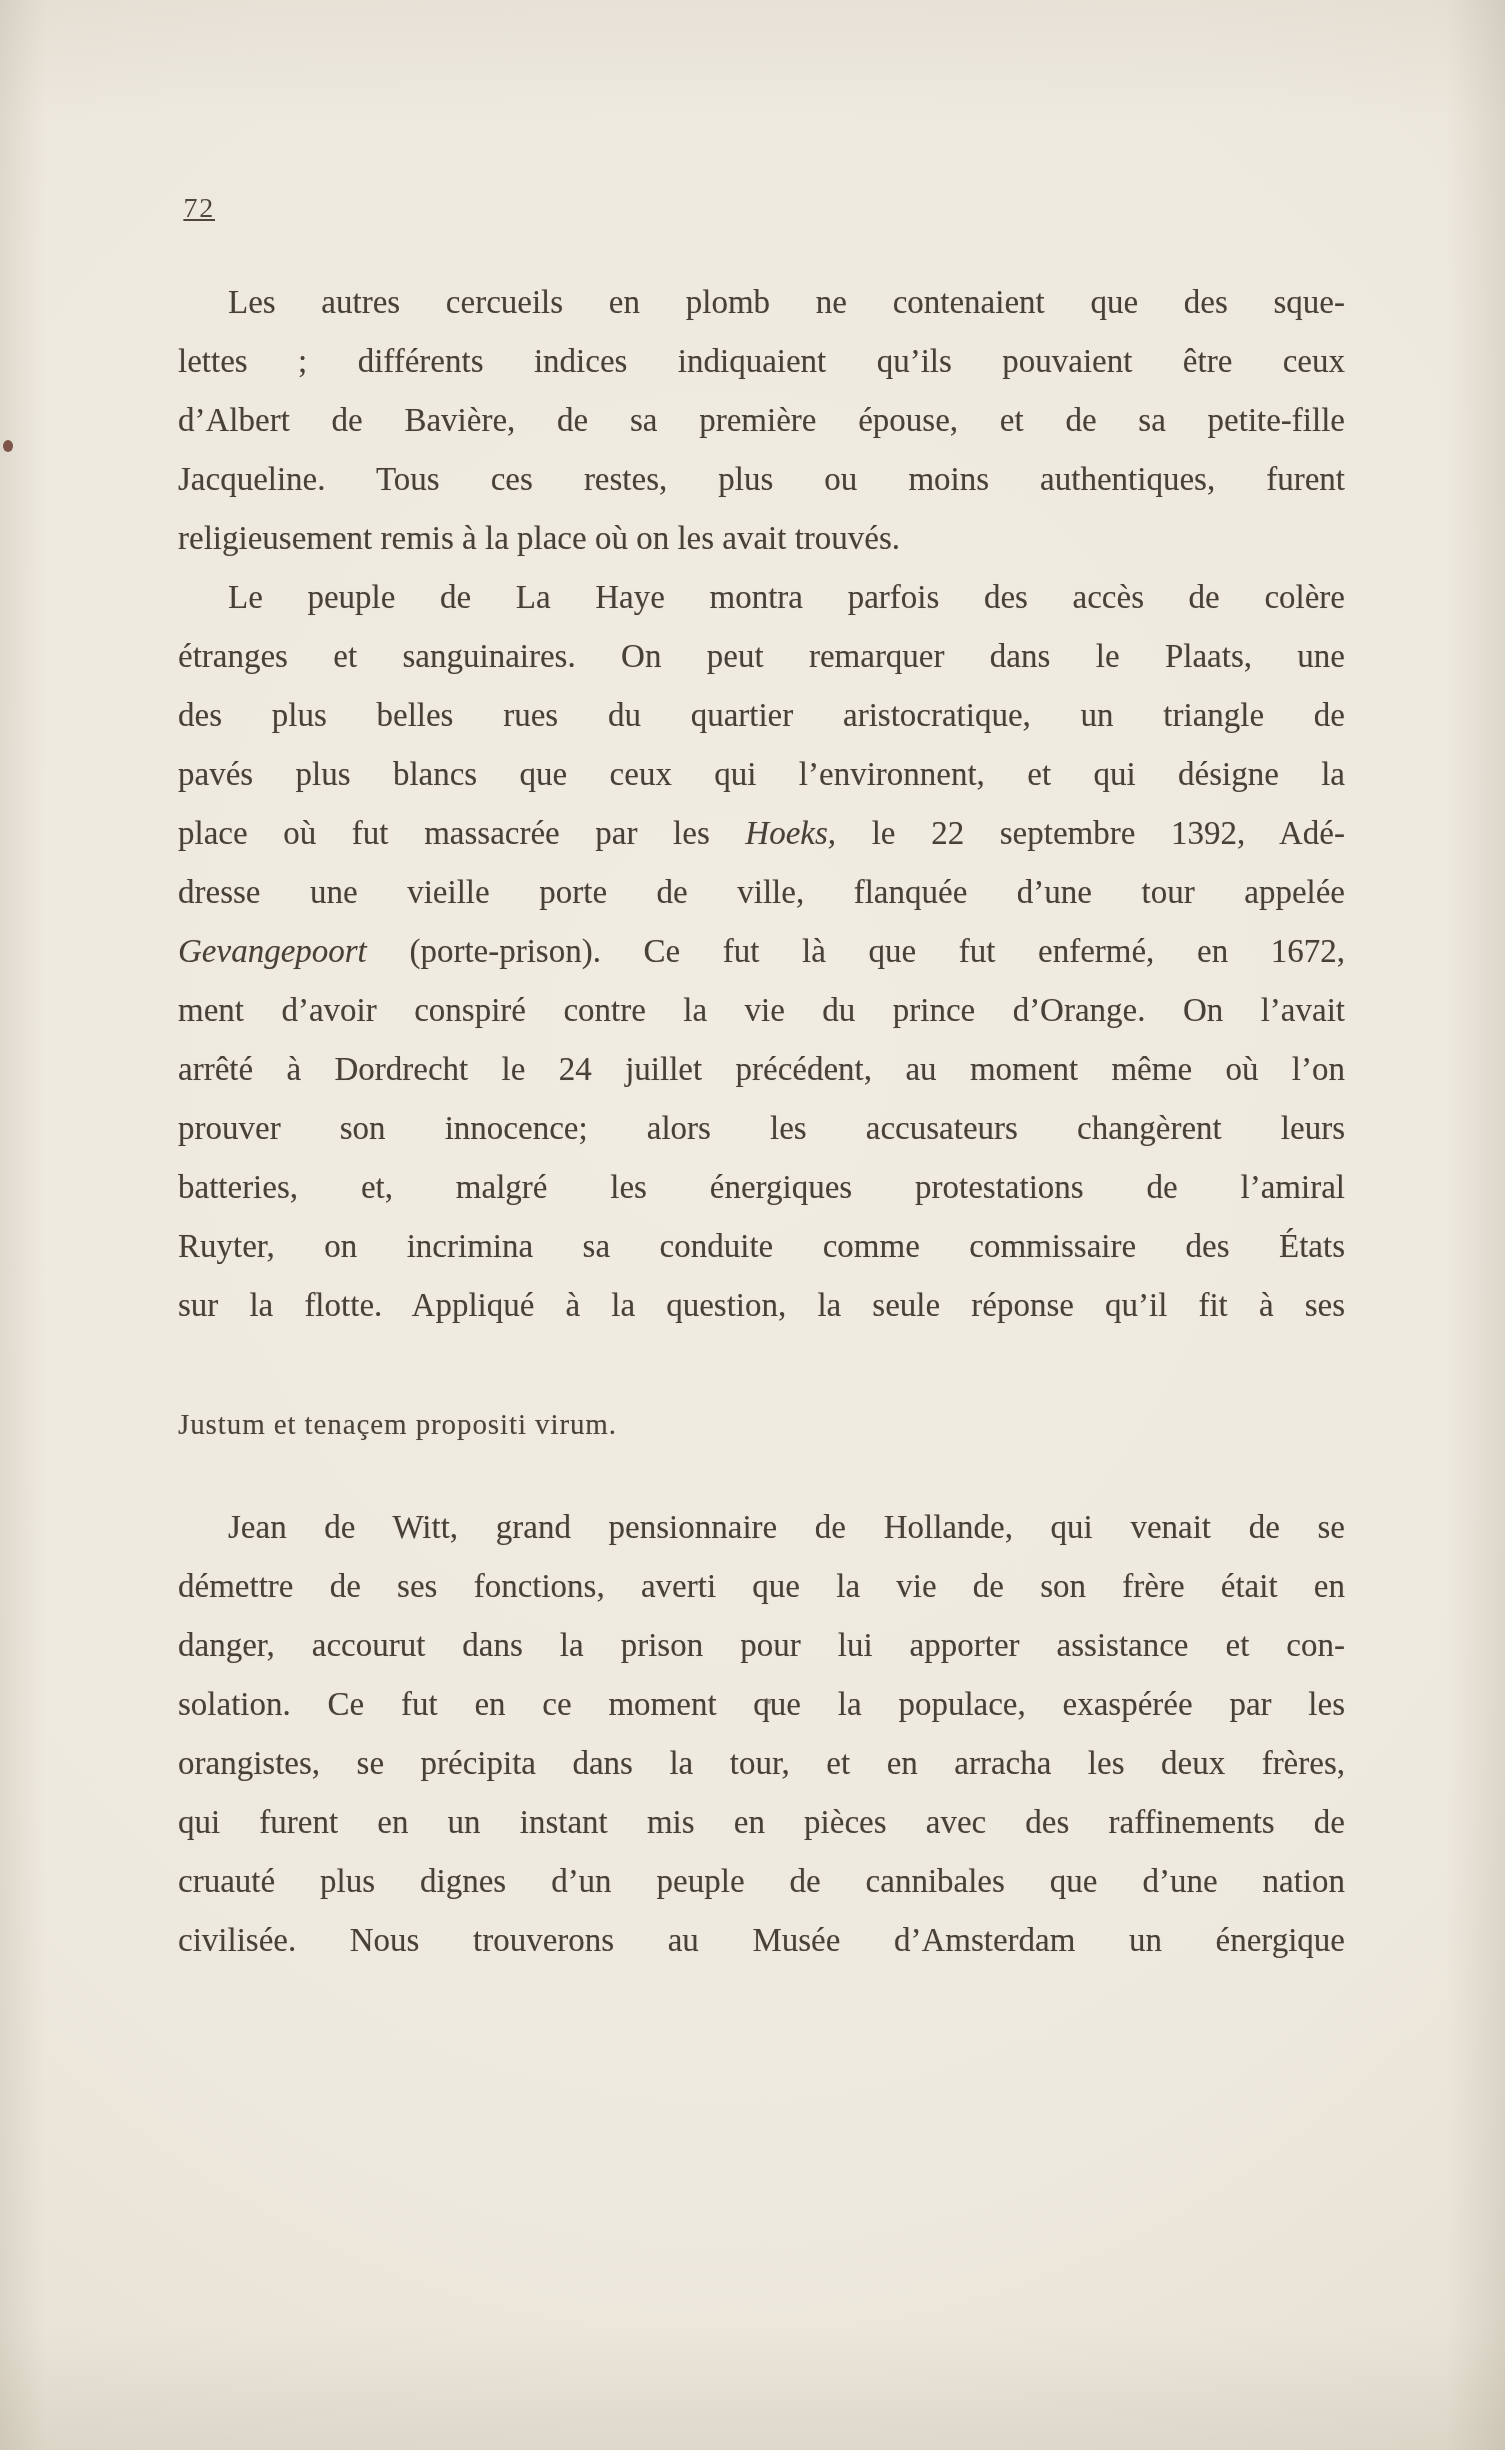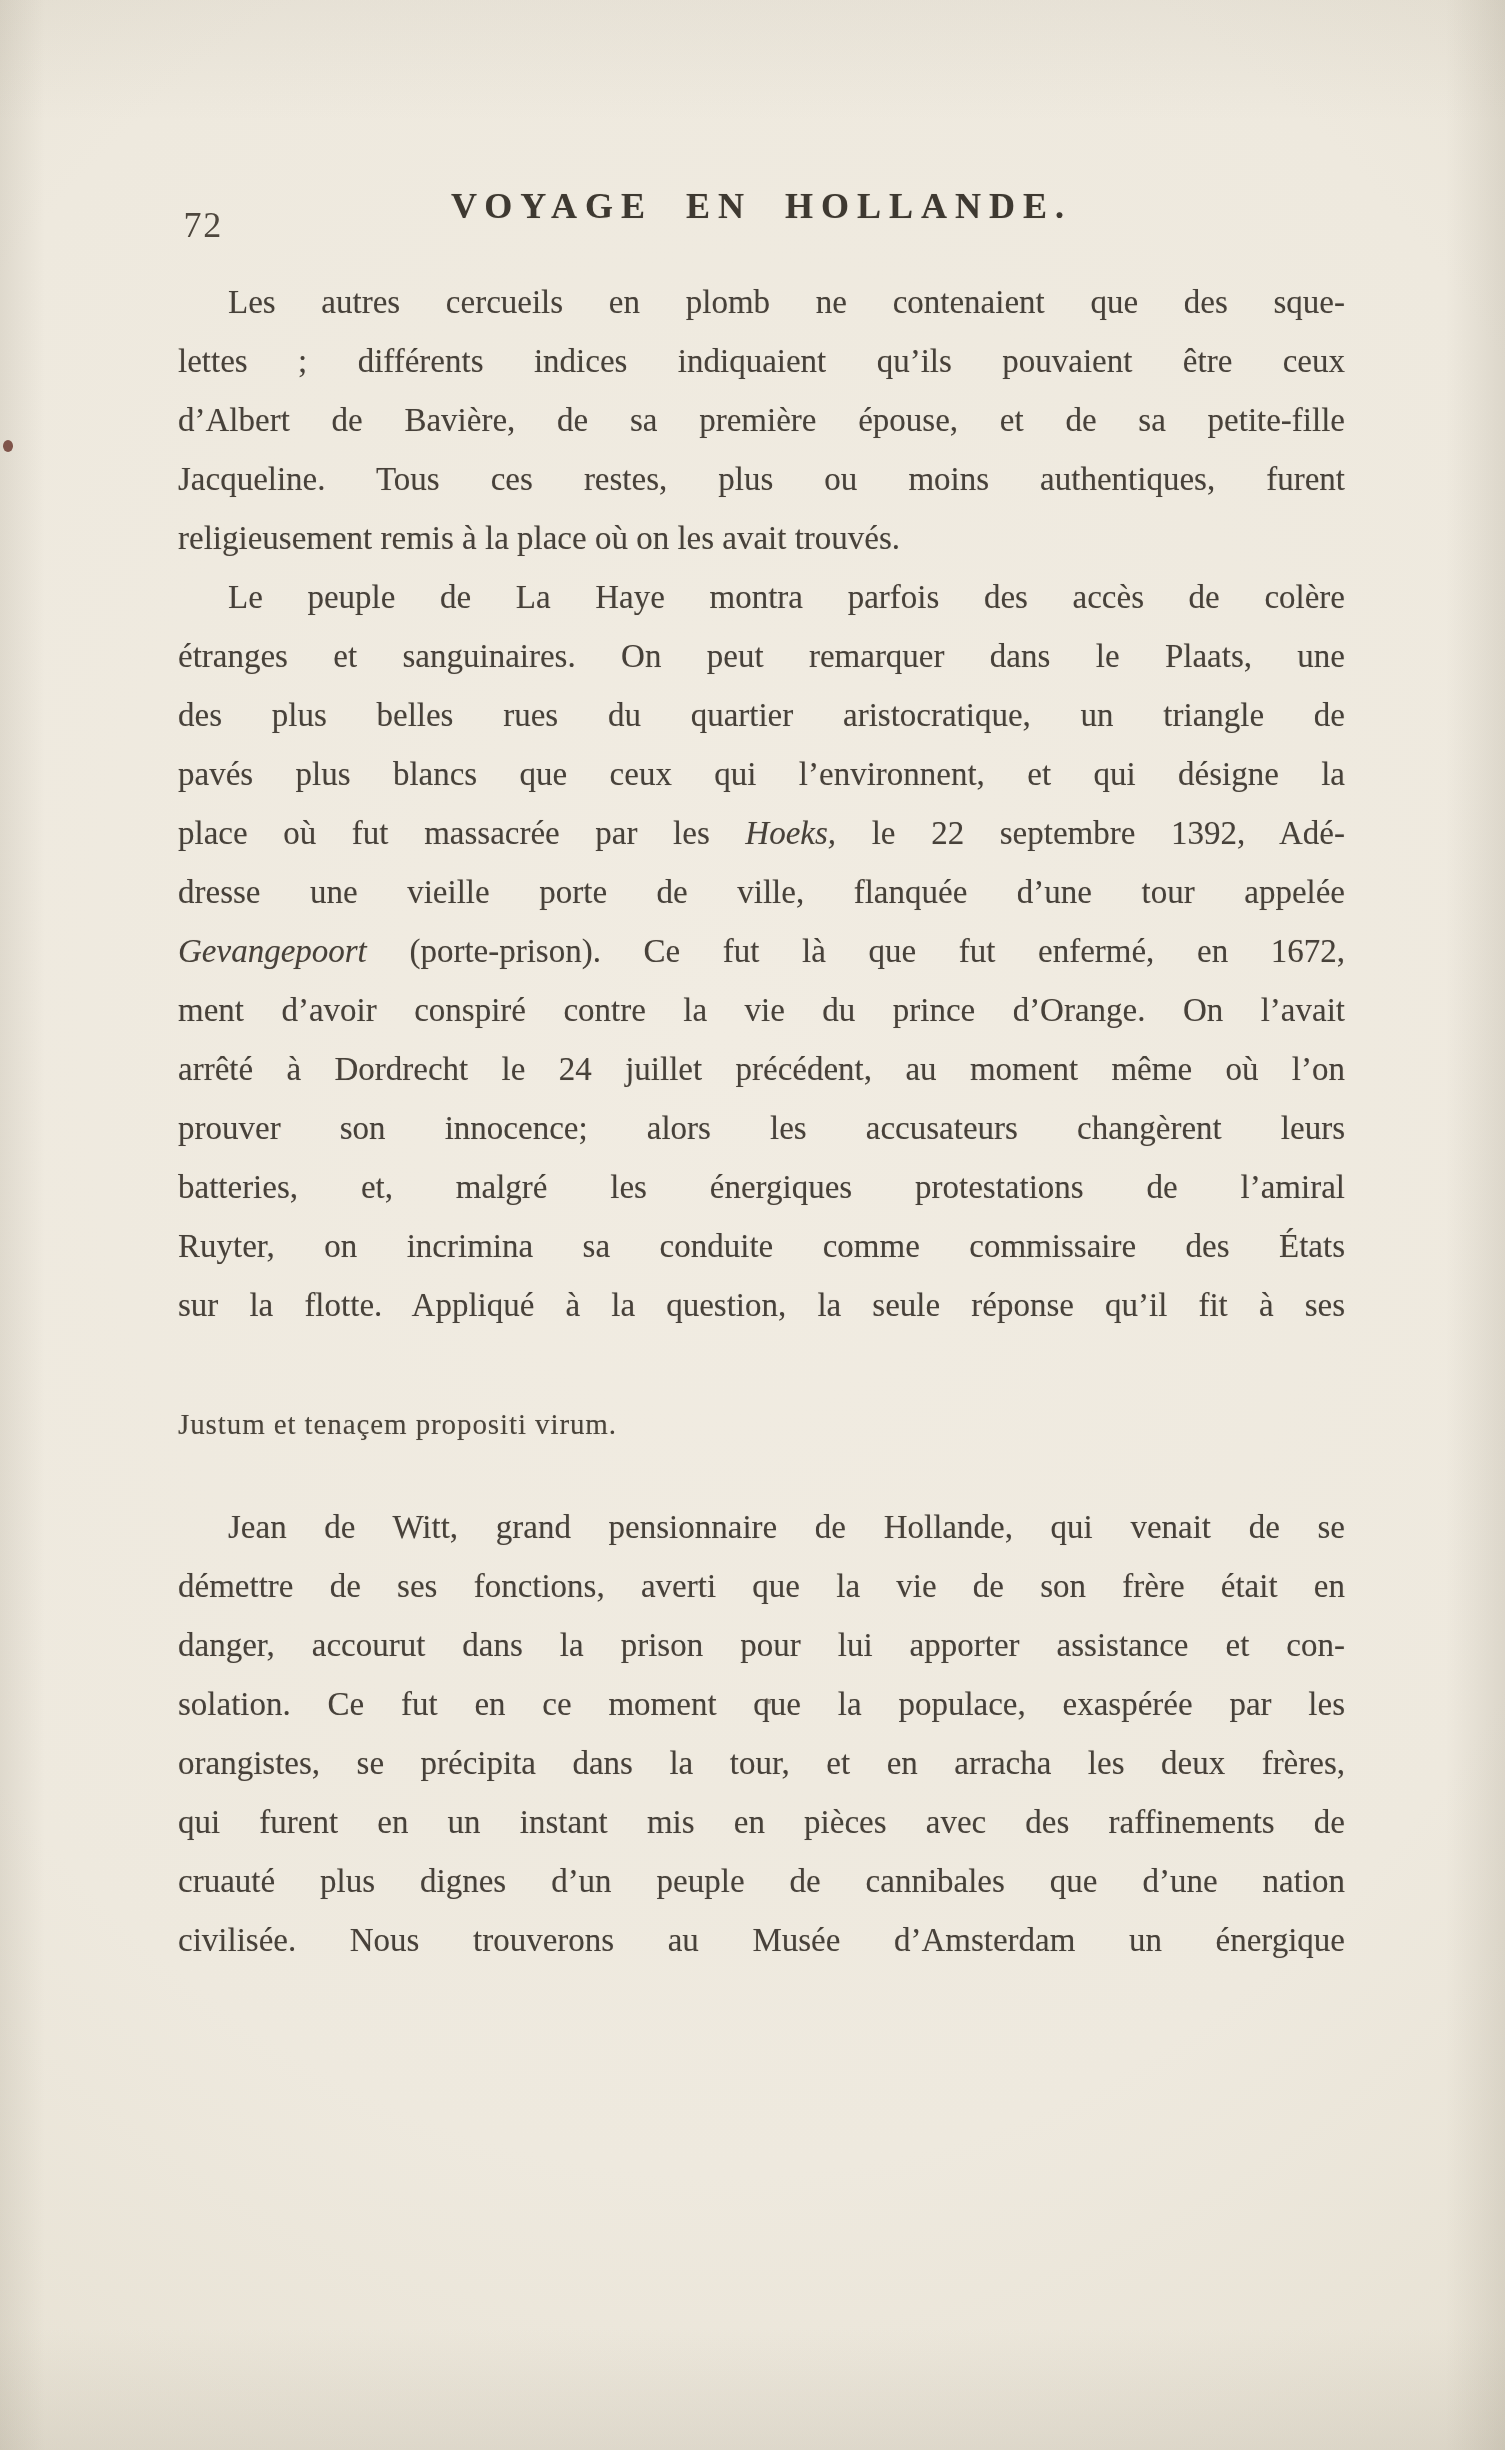--- a/index.html
+++ b/index.html
@@ -28,24 +28,25 @@
     padding: 185px 161px 0 178px;
   }
   .page-header {
     position: relative;
     height: 47px;
     margin-bottom: 41px;
   }
   .page-number {
     position: absolute;
     left: 5.4px;
-    top: 19px;
-    font-size: 36px;
+    top: 7px;
+    font-size: 28px;
     letter-spacing: 1.8px;
     color: #4e473e;
+    text-decoration: underline;
   }
   .running-title {
     display: block;
     text-align: center;
     font-size: 36px;
     font-weight: 700;
     letter-spacing: 8px;
     word-spacing: 16px;
     color: #3e3931;
     text-shadow: 0 0 0.9px rgba(80,70,55,0.35);
@@ -92,21 +93,20 @@
     opacity: 0.55;
   }
 </style>
 </head>
 <body>
 
 <div class="scan-page">
   <div class="page-inner">
     <header class="page-header">
       <span class="page-number">72</span>
-      <span class="running-title">VOYAGE EN HOLLANDE.</span>
     </header>
     <main class="text-block" id="text-block">
         <div class="paragraph">
           <div class="line indent"><span>Les autres cercueils en plomb ne contenaient que des sque-</span></div>
           <div class="line"><span>lettes ; différents indices indiquaient qu’ils pouvaient être ceux</span></div>
           <div class="line"><span>d’Albert de Bavière, de sa première épouse, et de sa petite-fille</span></div>
           <div class="line"><span>Jacqueline. Tous ces restes, plus ou moins authentiques, furent</span></div>
           <div class="line last"><span>religieusement remis à la place où on les avait trouvés.</span></div>
         </div>
         <div class="paragraph">

